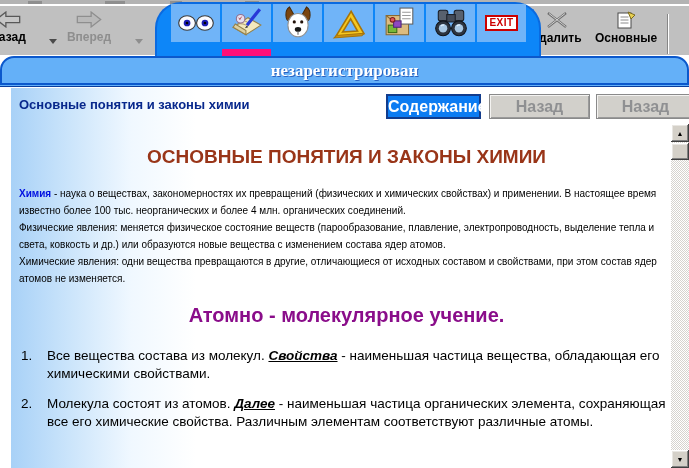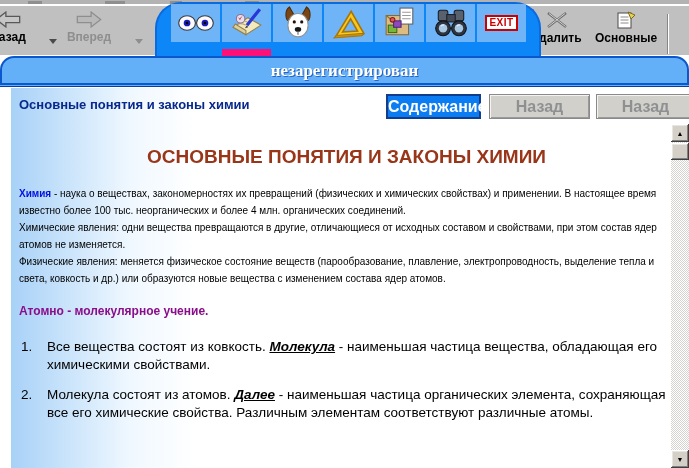--- a/index.html
+++ b/index.html
@@ -58,21 +58,21 @@
     box-shadow:inset 1px 1px 0 #f4f3f1, inset -1px -1px 0 #9a9a9a; line-height:23px; }
   .btn-contents { left:375px; width:95px; }
   .btn-back { left:478px; width:101px; }
   .btn-next { left:585px; width:99px; }
 
   .scroll-text { position:absolute; left:0; top:36px; right:22px; padding:0 4px 0 8px; }
   .main-title { margin:22px 0 0; text-align:center; font-size:19px; font-weight:bold; }
   .body-text { margin-top:17px; font-size:10px; line-height:17px; color:#000; }
   .body-text p { margin:0; }
   .term-blue { color:#0010e0; font-weight:bold; }
-  .section-heading { margin:17px 0 0; font-size:12px; font-weight:bold; }
+  .section-heading { margin:17px 0 0; text-align:center; font-size:20px; font-weight:bold; }
   .num-list { margin-top:20px; font-size:13.5px; line-height:18px; color:#000; }
   .list-item { display:flex; padding-left:2px; }
   .list-item + .list-item { margin-top:12px; }
   .list-item .num { width:26px; flex:0 0 26px; }
   .term-it { font-style:italic; font-weight:bold; text-decoration:underline; }
 
   
   .scrollbar { position:absolute; right:0; top:124px; width:18px; height:344px;
     background:#fff;
     background-image:conic-gradient(#d6d3ce 0 25%, #ffffff 0 50%, #d6d3ce 0 75%, #ffffff 0);
@@ -216,30 +216,30 @@
     <div class="page-title">Основные понятия и законы химии</div>
     <div class="hdr-btn active btn-contents">Содержание</div>
     <div class="hdr-btn disabled btn-back">Назад</div>
     <div class="hdr-btn disabled btn-next">Назад</div>
 
     <div class="scroll-text">
       <div class="main-title" style="color:#993518;">ОСНОВНЫЕ ПОНЯТИЯ И ЗАКОНЫ ХИМИИ</div>
 
       <div class="body-text">
         <p><span class="term-blue">Химия</span><span> - наука о веществах, закономерностях их превращений (физических и химических свойствах) и применении. В настоящее время известно более 100 тыс. неорганических и более 4 млн. органических соединений.</span></p>
+        <p>Физические явления: меняется физическое состояние веществ (парообразование, плавление, электропроводность, выделение тепла и света, ковкость и др.) или образуются новые вещества с изменением состава ядер атомов.</p>
         <p>Химические явления: одни вещества превращаются в другие, отличающиеся от исходных составом и свойствами, при этом состав ядер атомов не изменяется.</p>
-        <p>Физические явления: меняется физическое состояние веществ (парообразование, плавление, электропроводность, выделение тепла и света, ковкость и др.) или образуются новые вещества с изменением состава ядер атомов.</p>
       </div>
 
       <div class="section-heading" style="color:#8a0d8a;">Атомно - молекулярное учение.</div>
 
       <div class="num-list">
         <div class="list-item">
           <span class="num">1.</span>
-          <span><span>Все вещества состоят из ковкость. </span><span class="term-it">Молекула</span><span> - наименьшая частица вещества, обладающая его химическими свойствами.</span></span>
+          <span><span>Все вещества состава из молекул. </span><span class="term-it">Свойства</span><span> - наименьшая частица вещества, обладающая его химическими свойствами.</span></span>
         </div>
         <div class="list-item">
           <span class="num">2.</span>
           <span><span>Молекула состоят из атомов. </span><span class="term-it">Далее</span><span> - наименьшая частица органических элемента, сохраняющая все его химические свойства. Различным элементам соответствуют различные атомы.</span></span>
         </div>
       </div>
     </div>
   </div>
 
   <div class="scrollbar">

